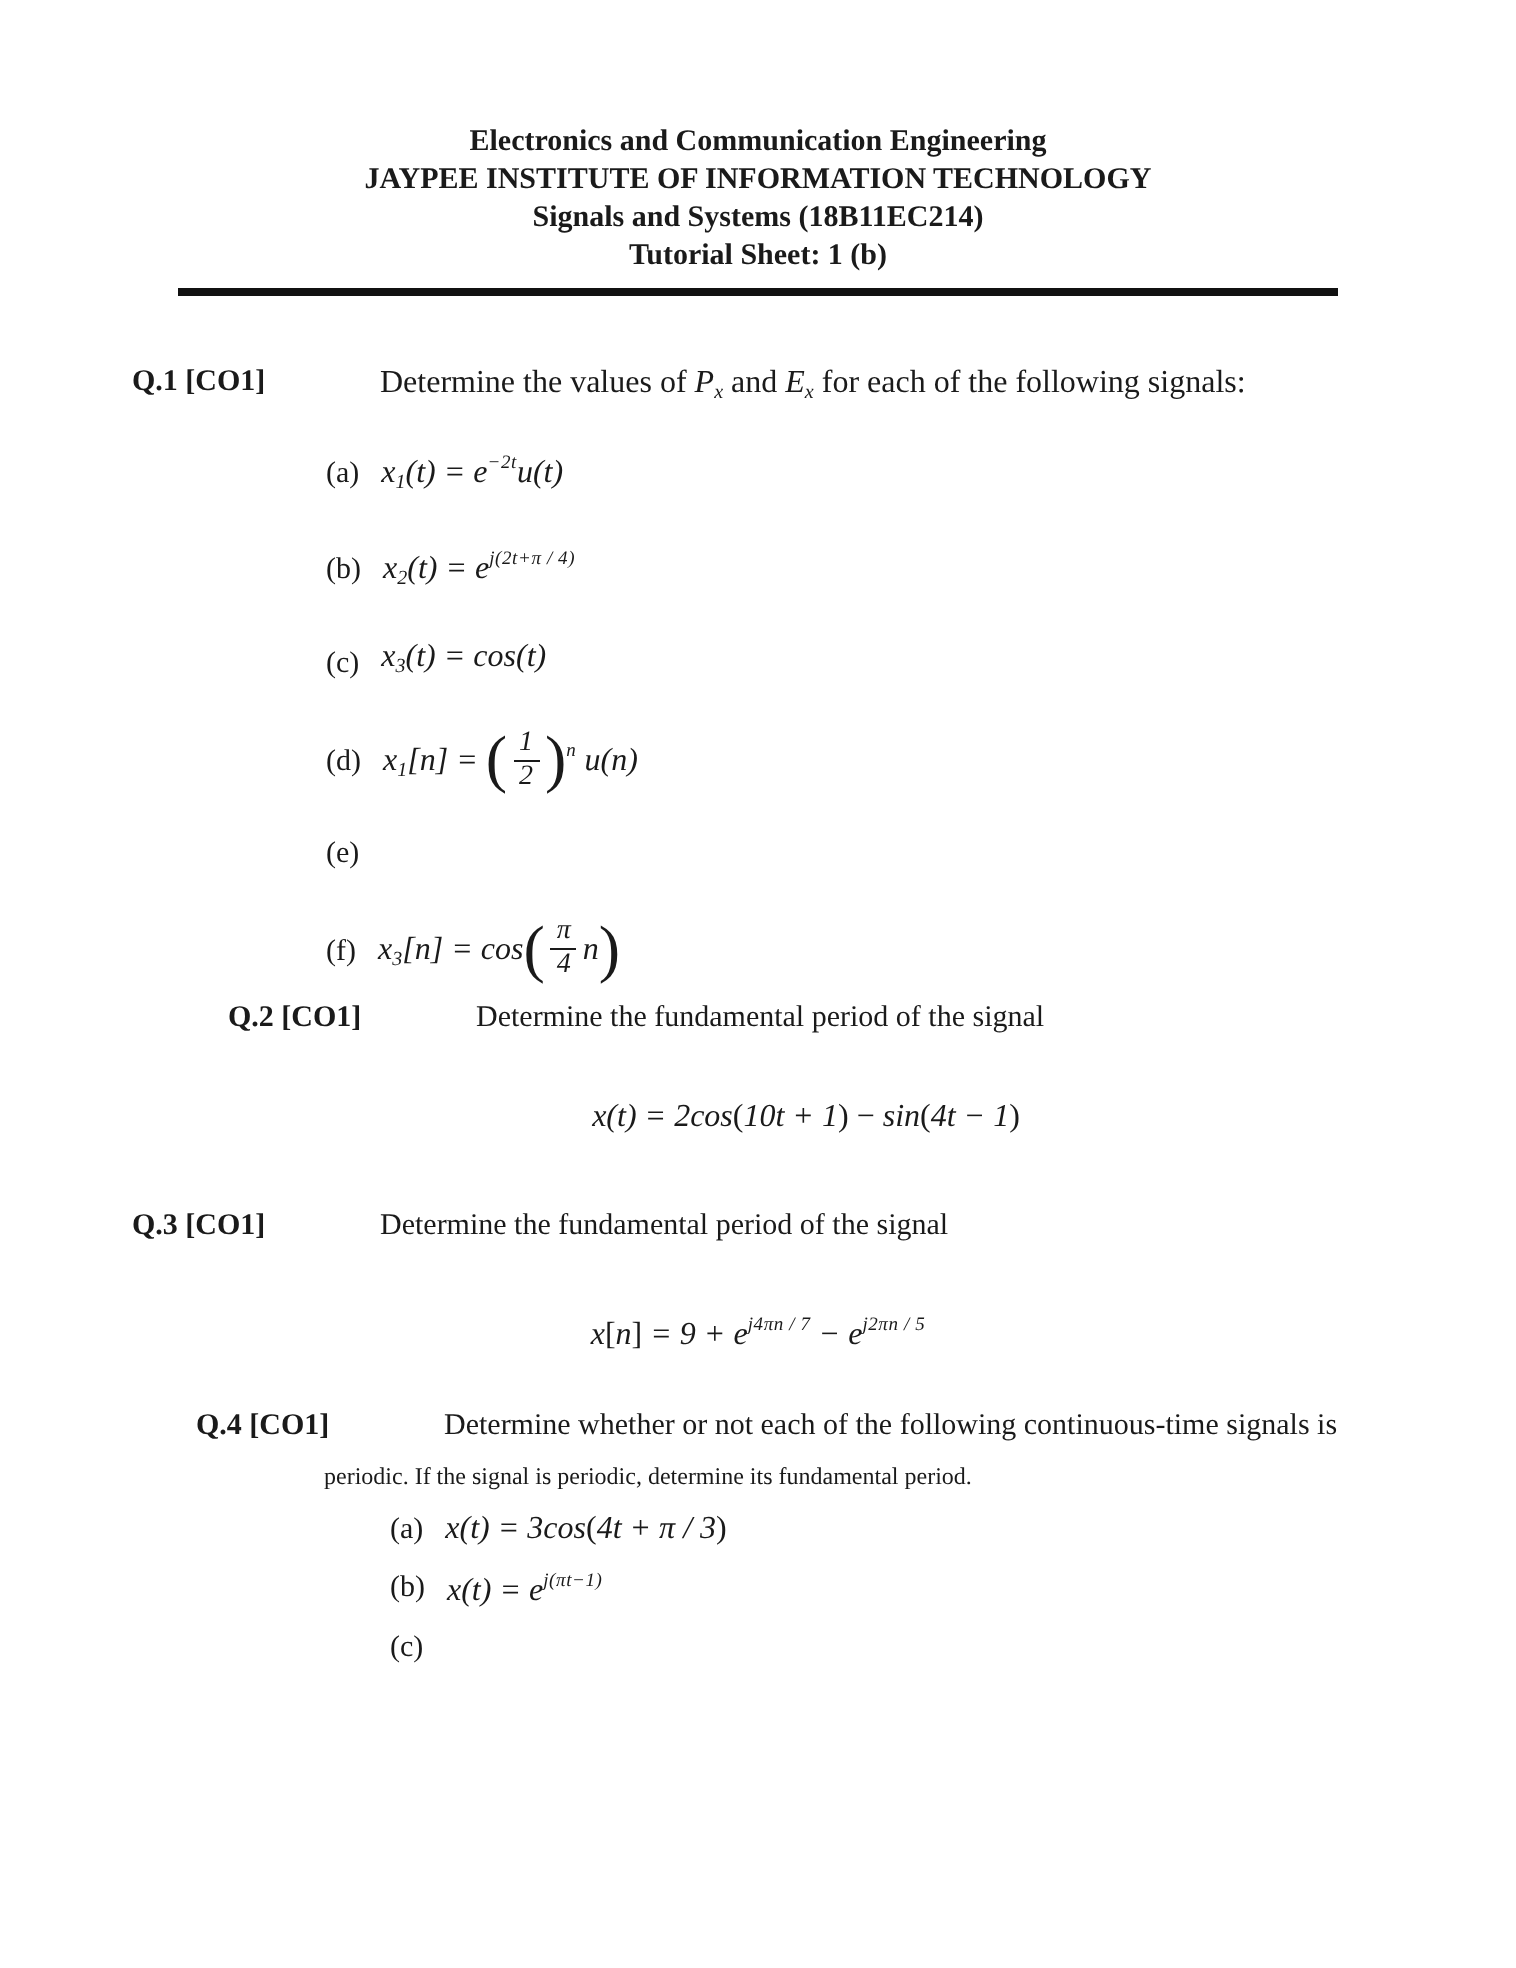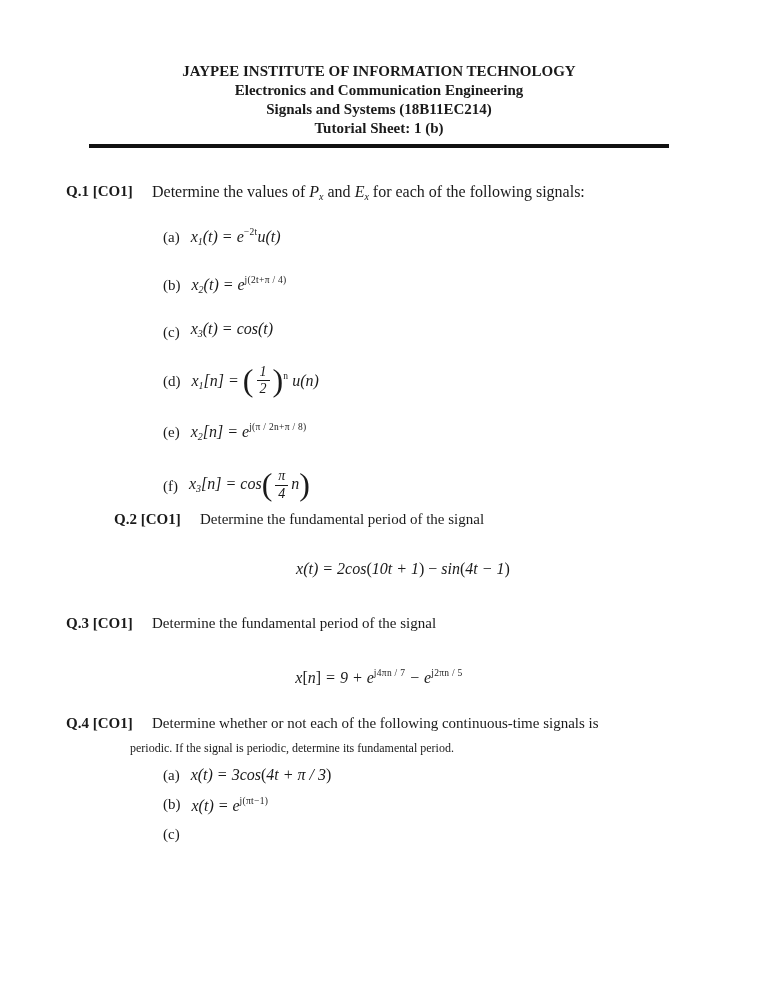--- a/index.html
+++ b/index.html
@@ -6,55 +6,55 @@
   html,body { background:#ffffff; }
   .page {
     width:758px; height:984px; background:#ffffff; color:#1a1a1a;
     font-family:"Liberation Serif", serif; overflow:hidden; position:relative;
   }
   
   .doc-header { margin-top:62px; text-align:center; font-weight:bold; font-size:15px; line-height:19px; }
   .rule { width:580px; height:4px; background:#111111; margin:6px auto 0 auto; }
 
   
-  .q { display:flex; padding-left:66px; }
+  .q { display:flex; padding-left:66px;gap:38px; }
   .q-num { font-weight:bold; font-size:15px; min-width:86px; line-height:19px; white-space:nowrap; }
   .q-prompt { font-size:15px; line-height:19px; }
   .q-prompt-cont { font-size:12px; line-height:19px; padding-left:130px; margin-top:6px; }
 
   
   .parts { padding-left:163px; }
   .part { display:flex; align-items:center; gap:11px; line-height:24px; }
   .part.tall { height:42px; }
   .part-label { font-size:15px; font-style:normal; }
 
   
   .formula { font-size:16px; font-style:normal; }
   .formula .it { font-style:italic; }
   .formula .rm { font-style:normal; }
-  .formula sup { font-size:9.5px; vertical-align:7px; letter-spacing:0.3px; }
+  .formula sup { font-size:9.5px; font-style:italic; vertical-align:7px; letter-spacing:0.3px; }
   .formula sub { font-size:10px; font-style:italic; vertical-align:-3px; }
   .q-prompt sub { font-size:10px; vertical-align:-3px; }
   .frac { display:inline-block; text-align:center; vertical-align:middle; font-size:14px;
           line-height:1.15; margin:0 3px; font-style:italic; position:relative; top:-1px; }
   .frac .num { display:block; border-bottom:1px solid #1a1a1a; padding:0 3px; }
   .frac .den { display:block; }
   .bigp { font-style:normal; font-size:32px; font-weight:400; line-height:0; vertical-align:middle; position:relative; top:-2px; }
 
   
   .display-formula { text-align:center; margin-top:27px; line-height:26px; }
 </style>
 </head>
 <body>
 
 <div class="page">
 
   <header class="doc-header">
+    <div>Electronics and Communication Engineering</div>
     <div>JAYPEE INSTITUTE OF INFORMATION TECHNOLOGY</div>
-    <div>Electronics and Communication Engineering</div>
     <div>Signals and Systems (18B11EC214)</div>
     <div>Tutorial Sheet: 1 (b)</div>
     <div class="rule"></div>
   </header>
 
   <section style="margin-top:34px;">
     <div class="q">
       <span class="q-num">Q.1 [CO1]</span>
       <span class="q-prompt formula"><span class="rm">Determine the values of </span><span class="it">P</span><sub>x</sub><span class="rm"> and </span><span class="it">E</span><sub>x</sub><span class="rm"> for each of the following signals:</span></span>
     </div>
@@ -70,21 +70,20 @@
       <div class="part" style="margin-bottom:14px;">
         <span class="part-label">(c)</span>
         <span class="formula"><span class="it">x</span><sub>3</sub><span class="it">(t) = cos(t)</span></span>
       </div>
       <div class="part tall" style="margin-bottom:13px;">
         <span class="part-label">(d)</span>
         <span class="formula"><span class="it">x</span><sub>1</sub><span class="it">[n] = </span><span class="bigp">(</span><span class="frac"><span class="num">1</span><span class="den">2</span></span><span class="bigp">)</span><sup>n</sup><span class="it"> u(n)</span></span>
       </div>
       <div class="part" style="margin-bottom:16px;">
         <span class="part-label">(e)</span>
-        <span class="formula"><span class="it">x</span><sub>2</sub><span class="it">[n] = e</span><sup>j(π / 2n+π / 8)</sup></span>
       </div>
       <div class="part tall">
         <span class="part-label">(f)</span>
         <span class="formula"><span class="it">x</span><sub>3</sub><span class="it">[n] = cos</span><span class="bigp">(</span><span class="frac"><span class="num">π</span><span class="den">4</span></span><span class="it">n</span><span class="bigp">)</span></span>
       </div>
     </div>
   </section>
 
   <section style="margin-top:3px;padding-left:48px;">
     <div class="q">
@@ -95,21 +94,21 @@
   </section>
 
   <section style="margin-top:32px;">
     <div class="q">
       <span class="q-num">Q.3 [CO1]</span>
       <span class="q-prompt">Determine the fundamental period of the signal</span>
     </div>
     <div class="display-formula formula"><span class="it">x</span><span class="rm">[</span><span class="it">n</span><span class="rm">]</span><span class="it"> = 9 + e</span><sup>j4πn / 7</sup><span class="it"> − e</span><sup>j2πn / 5</sup></div>
   </section>
 
-  <section style="margin-top:23px;">
+  <section style="margin-top:23px;padding-left:32px;">
     <div class="q">
       <span class="q-num">Q.4 [CO1]</span>
       <span class="q-prompt">Determine whether or not each of the following continuous-time signals is</span>
     </div>
     <div class="q-prompt-cont">periodic. If the signal is periodic, determine its fundamental period.</div>
     <div class="parts" style="margin-top:5px;">
       <div class="part" style="margin-bottom:2px;">
         <span class="part-label">(a)</span>
         <span class="formula"><span class="it">x(t) = 3cos</span><span class="rm">(</span><span class="it">4t + π / 3</span><span class="rm">)</span></span>
       </div>

